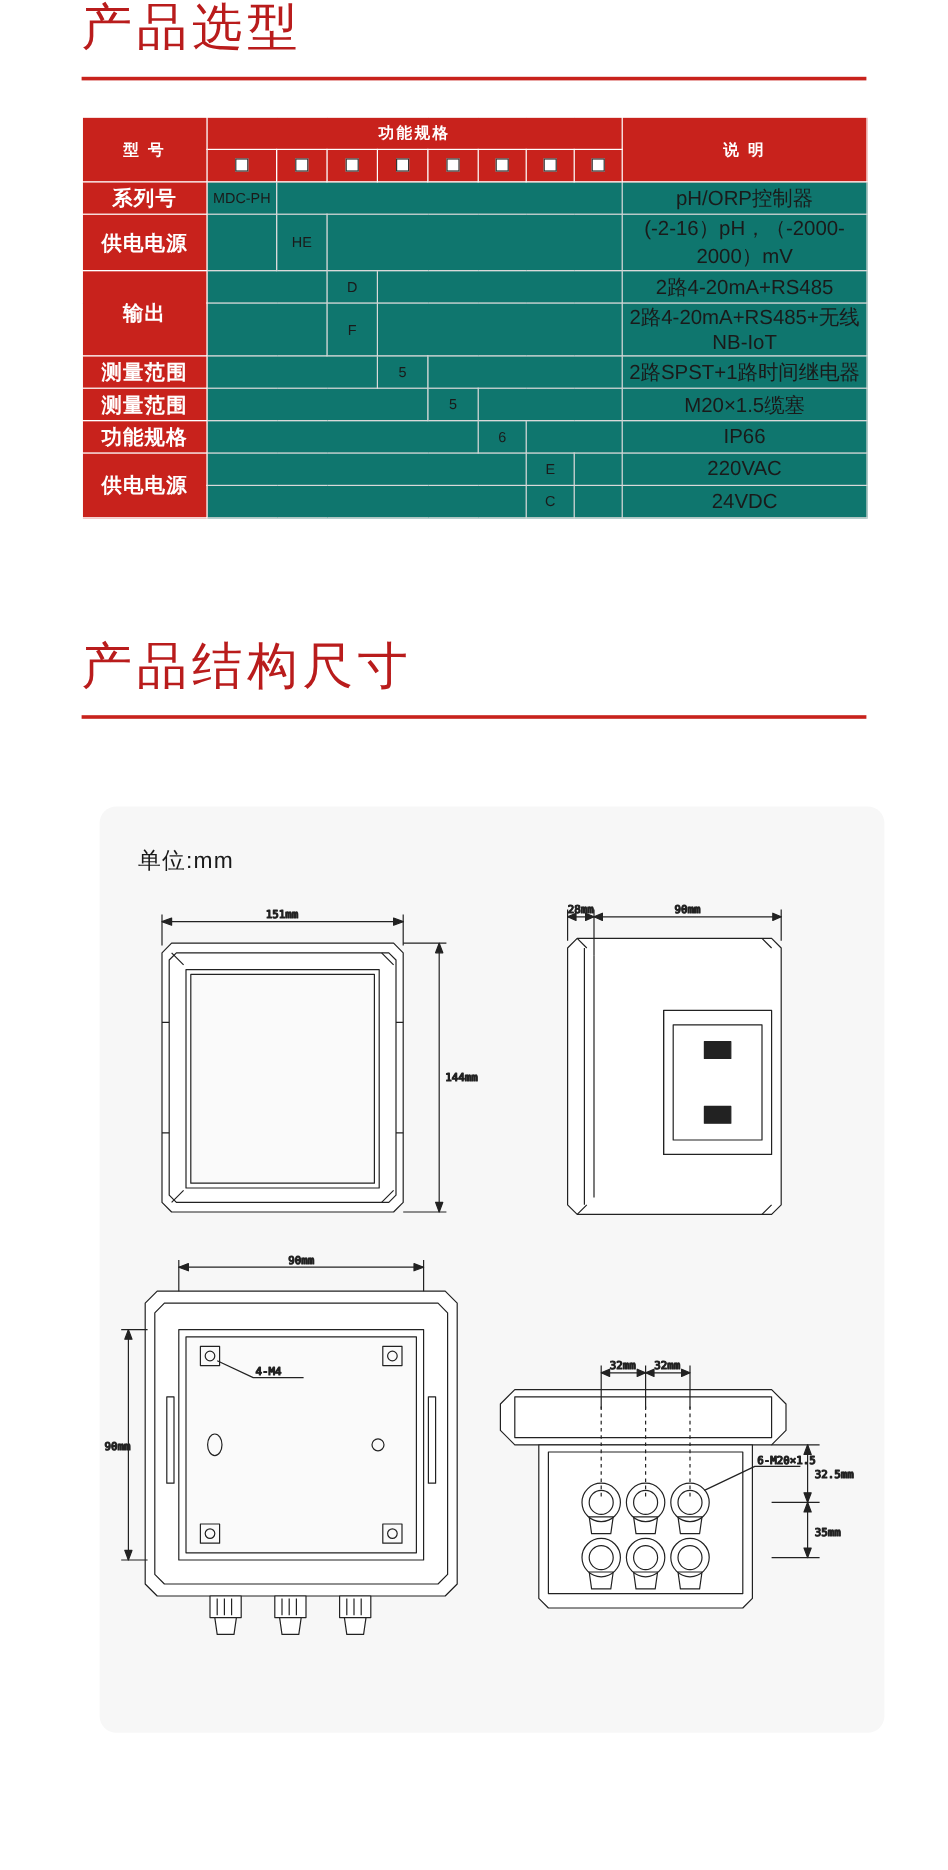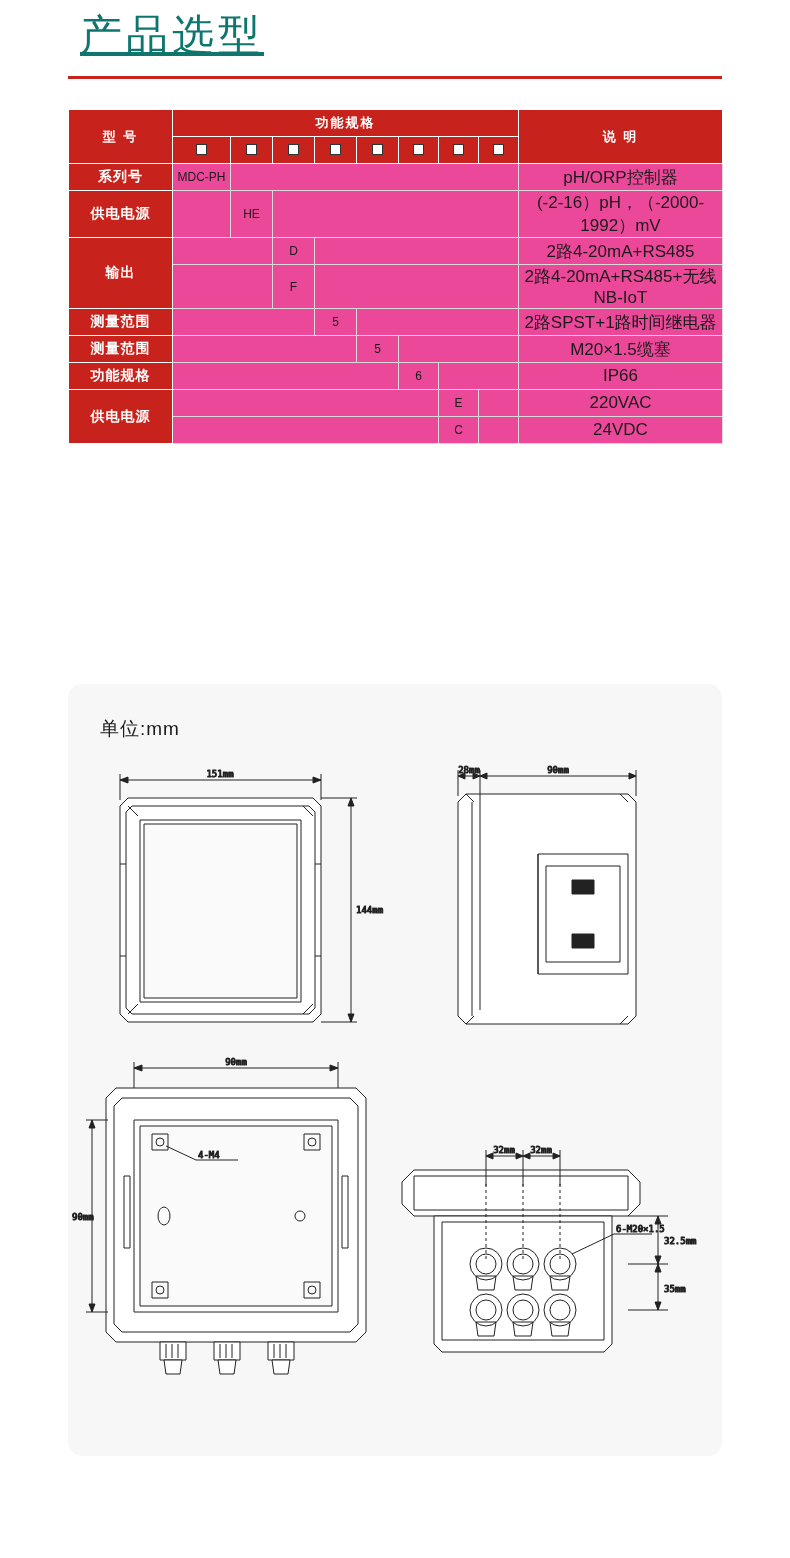--- a/index.html
+++ b/index.html
@@ -20,25 +20,24 @@
     height: 1558px;
     position: relative;
     background: #fff;
   }
 
   
   .section-title {
     font-size: 42px;
     font-weight: 400;
     letter-spacing: 4px;
-    color: #0f766e;
-    margin: 12px;
+    color: #b91c1c;
+    margin: 0;
     padding: 0 0 0 68px;
     line-height: 1.1;
-    text-decoration: underline;
   }
   .title-rule {
     width: 654px;
     height: 3px;
     background: #c8221c;
     margin: 18px 0 0 68px;
   }
 
   
   .table-wrap {
@@ -63,24 +62,24 @@
     color: #ffffff;
     font-weight: bold;
     letter-spacing: 2px;
     font-size: 13px;
   }
   .rowhdr {
     background: #c8221c;
     color: #ffffff;
     font-weight: bold;
     letter-spacing: 1px;
-    font-size: 14px;
+    font-size: 17px;
   }
   .cell {
-    background: #ec4899;
+    background: #0f766e;
     border: 1px solid #d9d9d9 !important;
     color: #1a1a1a;
     font-size: 12px;
   }
   .boxrow td {
     height: 22px;
   }
   .box {
     display: inline-block;
     width: 9px;
@@ -88,21 +87,21 @@
     border: 1px solid #333;
     background: #fff;
   }
   .desc {
     font-size: 17px;
   }
 
   
   .card {
     position: absolute;
-    left: 68px;
+    left: 83px;
     top: 672px;
     width: 654px;
     height: 772px;
     background: #f7f7f7;
     border-radius: 14px;
   }
   .unit-label {
     position: absolute;
     left: 32px;
     top: 32px;
@@ -167,21 +166,21 @@
         <td class="cell">MDC-PH</td>
         <td class="cell" colspan="7"></td>
         <td class="cell desc">pH/ORP控制器</td>
       </tr>
 
       <tr>
         <td class="rowhdr">供电电源</td>
         <td class="cell"></td>
         <td class="cell">HE</td>
         <td class="cell" colspan="6"></td>
-        <td class="cell desc">(-2-16）pH，（-2000-1992）mV</td>
+        <td class="cell desc">(-2-16）pH，（-2000-2000）mV</td>
       </tr>
 
       <tr>
         <td class="rowhdr" rowspan="2">输出</td>
         <td class="cell" colspan="2"></td>
         <td class="cell">D</td>
         <td class="cell" colspan="5"></td>
         <td class="cell desc">2路4-20mA+RS485</td>
       </tr>
 
@@ -227,20 +226,24 @@
       <tr>
         <td class="cell" colspan="6"></td>
         <td class="cell">C</td>
         <td class="cell"></td>
         <td class="cell desc">24VDC</td>
       </tr>
     </tbody>
       </table>
   </div>
 
+  <div style="position:absolute; left:0; top:532px; width:790px;">
+    <h1 class="section-title">产品结构尺寸</h1>
+    <div class="title-rule"></div>
+  </div>
 
   <div class="card">
     <div class="unit-label">单位:mm</div>
 
     <svg class="draw" viewBox="0 0 654 772">
       <g stroke="#222" fill="none" stroke-width="1" stroke-linejoin="round">
 
         <g>
 
           <path d="M52 122 L60 114 L245 114 L253 122 L253 330 L245 338 L60 338 L52 330 Z" fill="#fff"></path>

